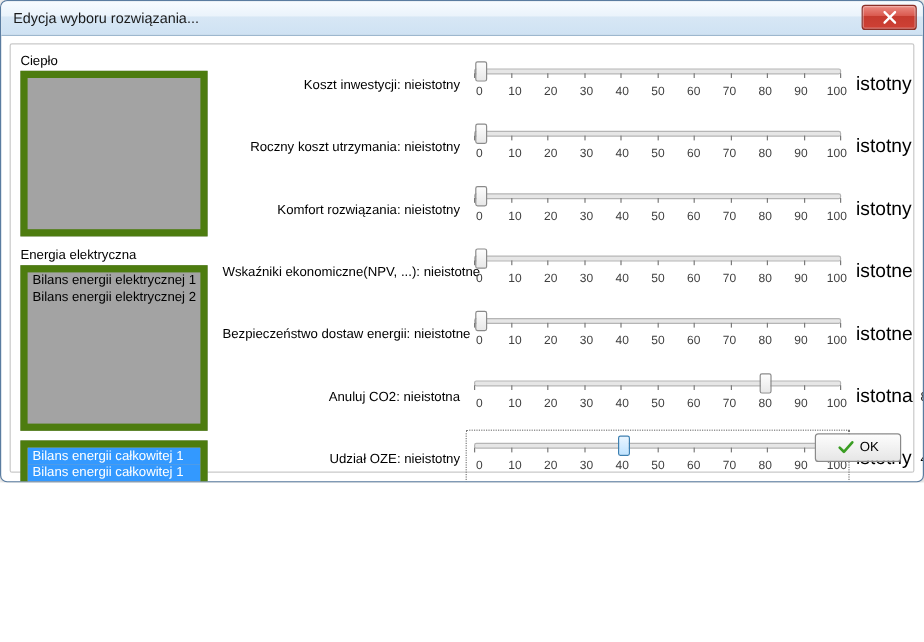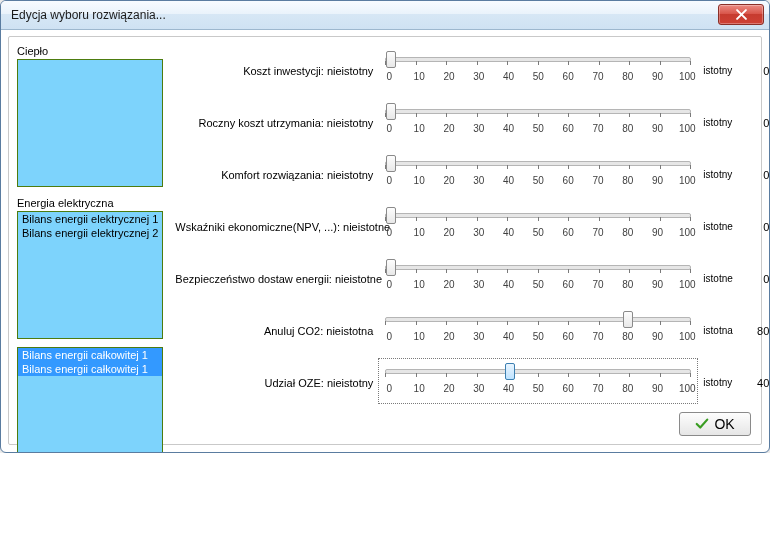--- a/index.html
+++ b/index.html
@@ -1,47 +1,47 @@
 <!DOCTYPE html>
 <html><head>
 <meta charset="utf-8">
 <style>
   html,body{margin:0;padding:0;font-family:"Segoe UI",Tahoma,sans-serif;font-size:11px;color:#000;background:#fff}
-  .window{width:770px;height:453px;box-sizing:border-box;background:#fff;border:1px solid #5a7ca0;border-radius:6px;overflow:hidden;box-shadow:0 0 8px rgba(0,0,0,.3);position:relative}
+  .window{width:770px;height:402px;box-sizing:border-box;background:#fff;border:1px solid #5a7ca0;border-radius:6px;overflow:hidden;box-shadow:0 0 8px rgba(0,0,0,.3);position:relative}
   .titlebar{height:28px;background:linear-gradient(to bottom,#f7fbff 0%,#eaf3fb 45%,#d7e7f5 46%,#cfe2f3 100%);border-bottom:1px solid #9db7ce;display:flex;align-items:center;padding:0 4px 0 10px;position:relative}
   .titlebar .title{color:#1a1a1a;font-size:12px}
   .titlebar .close{position:absolute;right:5px;top:3px;width:44px;height:19px;border-radius:3px;background:linear-gradient(to bottom,#eb8b83 0%,#d9574c 45%,#c63b2f 46%,#ce4035 100%);border:1px solid #8a2f27;display:flex;align-items:center;justify-content:center;box-shadow:inset 0 0 0 1px rgba(255,255,255,.3)}
   .titlebar .close svg{width:11px;height:11px}
   .client{position:absolute;left:7px;right:7px;top:35px;bottom:7px;border:1px solid #c9c9c9;border-radius:2px;background:#fff;box-sizing:border-box}
   .content{display:flex;height:calc(100% - 40px)}
   .leftcol{width:175px;padding:6px 8px 8px 8px;box-sizing:border-box;display:flex;flex-direction:column}
   .leftcol .grp-label{font-size:11px;margin:2px 0 2px 0}
-  .listbox{border:1px solid #4d7c0f;background:#7dd3fc;flex:0 0 auto;overflow:hidden}
+  .listbox{border:6px solid #4d7c0f;background:#a3a3a3;flex:0 0 auto;overflow:hidden}
   .lb-heat{height:126px;margin-bottom:8px}
   .lb-elec{height:126px;margin-bottom:8px}
   .lb-total{height:126px}
   .listbox .item{padding:1px 4px;font-size:11px;white-space:nowrap;overflow:hidden}
   .listbox .item.sel{background:#3399ff;color:#fff}
   .rightcol{flex:1;padding:6px 10px 8px 4px;box-sizing:border-box}
   .rightcol .grp-title{font-size:11px;margin-bottom:6px}
   .slider-row{display:flex;align-items:center;height:52px}
   .slider-label{width:198px;text-align:right;padding-right:6px;padding-top:3px;font-size:11px;white-space:nowrap}
   .slider-box{width:318px;position:relative}
   .slider-track{position:absolute;left:6px;right:6px;top:10px;height:3px;background:#e6e6e6;border:1px solid #b5b5b5;border-radius:2px}
   .slider-ticks{position:absolute;left:6px;right:6px;top:14px;display:flex;justify-content:space-between}
   .slider-ticks span{width:1px;height:4px;background:#7a7a7a}
   .slider-thumb{position:absolute;top:4px;width:10px;height:17px;margin-left:1px;background:linear-gradient(to bottom,#fdfdfd,#e8e8e8);border:1px solid #8a8a8a;border-radius:2px;box-sizing:border-box}
   .slider-thumb.focus{background:linear-gradient(to bottom,#e9f5ff,#bfe3ff);border-color:#3c7fb1}
   .slider-nums{position:absolute;left:0;right:0;top:24px;display:flex;justify-content:space-between;font-size:10px;color:#404040}
   .slider-nums span{width:20px;text-align:center}
-  .slider-right{width:44px;padding-left:6px;padding-top:3px;font-size:10px}
+  .slider-right{width:44px;padding-left:6px;padding-top:3px;font-size:16px}
   .slider-val{width:22px;text-align:right;padding-top:3px;font-size:11px}
   .slider-row.focused .slider-box{outline:1px dotted #7a7a7a;outline-offset:0}
   .buttons{position:absolute;right:10px;bottom:8px;display:flex;gap:8px}
-  .btn{min-width:72px;height:24px;border:1px solid #8a8a8a;border-radius:3px;background:linear-gradient(to bottom,#fdfdfd,#e6e6e6);display:flex;align-items:center;justify-content:center;gap:5px;font-size:14px;padding:0 10px;box-sizing:border-box}
+  .btn{min-width:72px;height:24px;border:1px solid #8a8a8a;border-radius:3px;background:linear-gradient(to bottom,#fdfdfd,#e6e6e6);display:flex;align-items:center;justify-content:center;gap:5px;font-size:11px;padding:0 10px;box-sizing:border-box}
   .btn svg{width:14px;height:14px}
 </style>
 </head>
 <body>
 
 <div class="window">
   <div class="titlebar">
     <span class="title">Edycja wyboru rozwiązania...</span>
     <div class="close">
       <svg viewBox="0 0 10 10">

